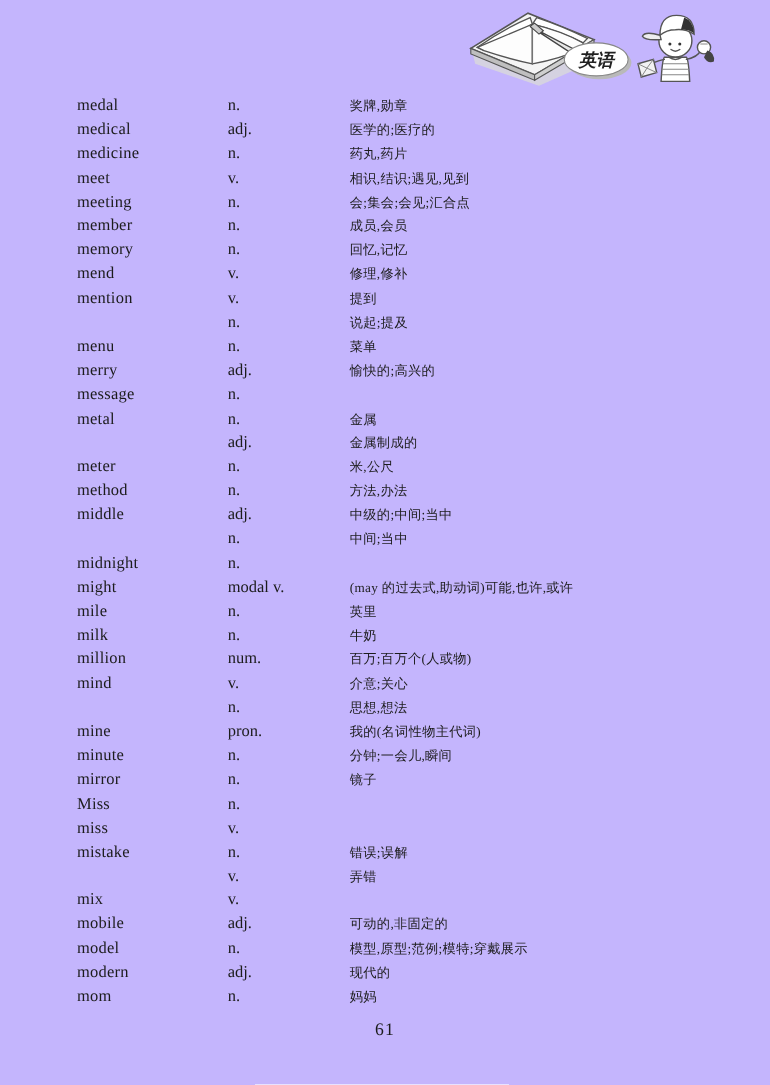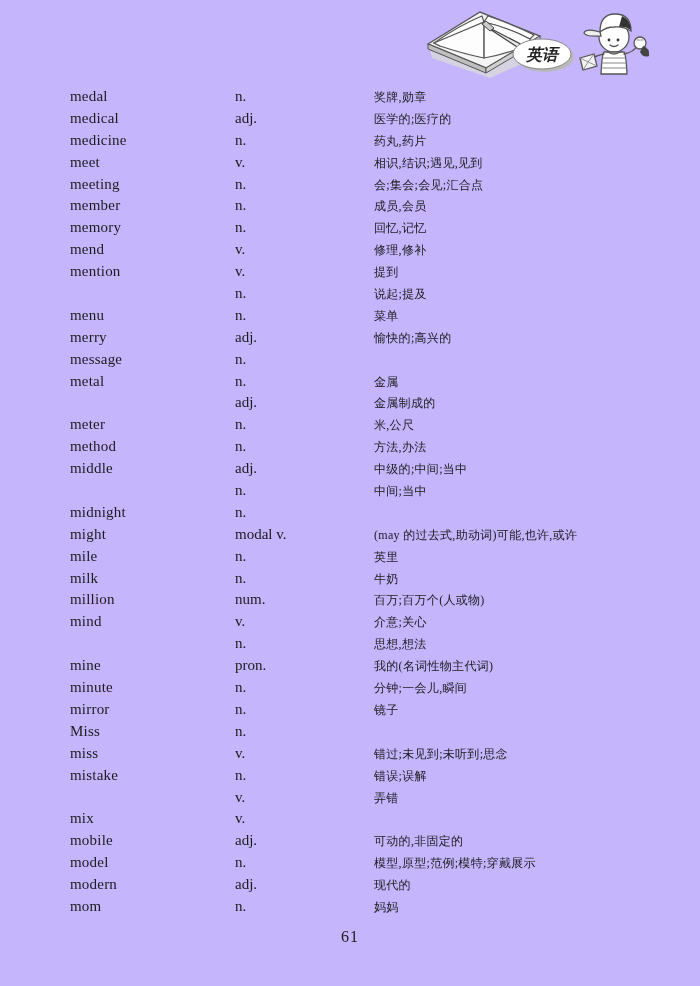--- a/index.html
+++ b/index.html
@@ -25,21 +25,20 @@
     position: absolute;
     left: 70px; top: 86px;
     width: 600px;
   }
   .row {
     display: flex;
     align-items: baseline;
     height: 21.9px;
     line-height: 21.9px;
     white-space: nowrap;
-    gap: 28px;
   }
   .c-word {
     width: 137px;
     flex: 0 0 137px;
     font-size: 15px;
     letter-spacing: 0.2px;
   }
   .c-pos {
     width: 111px;
     flex: 0 0 111px;
@@ -305,21 +304,20 @@
     </div>
 
     <div class="row">
       <span class="c-word">Miss</span>
       <span class="c-pos">n.</span>
     </div>
 
     <div class="row">
       <span class="c-word">miss</span>
       <span class="c-pos">v.</span>
-      <span class="c-def">错过;未见到;未听到;思念</span>
     </div>
 
     <div class="row">
       <span class="c-word">mistake</span>
       <span class="c-pos">n.</span>
       <span class="c-def">错误;误解</span>
     </div>
 
     <div class="row">
       <span class="c-word"></span>

